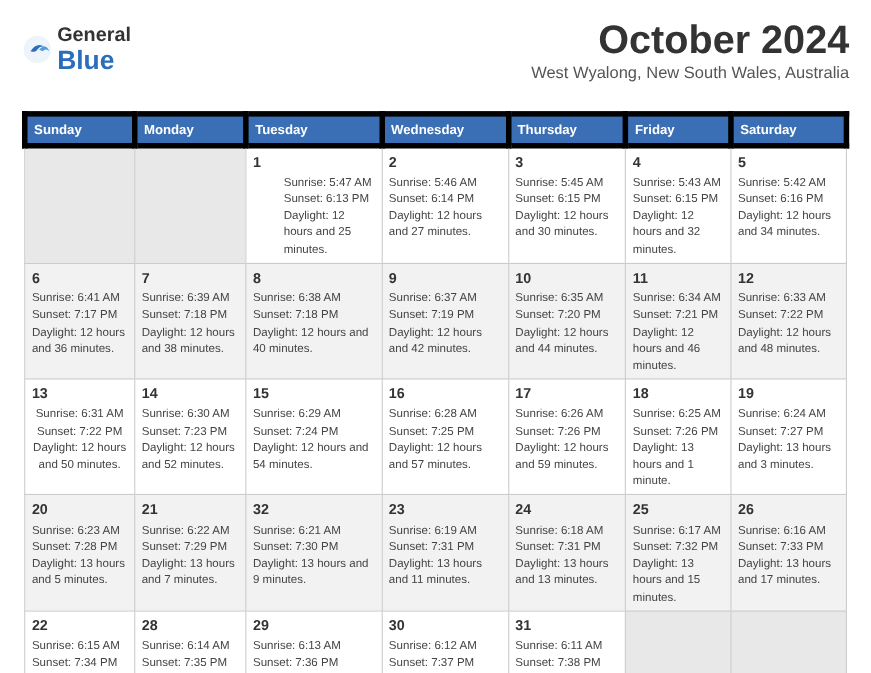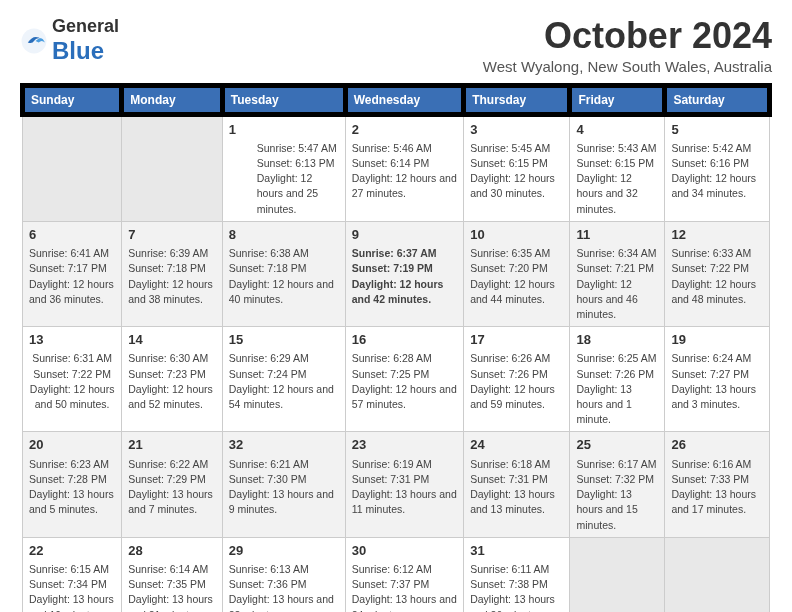--- a/index.html
+++ b/index.html
@@ -6,22 +6,22 @@
     body {
       font-family: Arial, sans-serif;
       background: #fff;
       width: 792px;
       min-height: 612px;
       padding: 16px 20px;
     }
     .header-area {
       display: flex;
       justify-content: space-between;
-      align-items: flex-start;
-      margin-bottom: 8px;
+      align-items: center;
+      margin-bottom: 26px;
     }
     .logo {
       display: flex;
       align-items: center;
       gap: 4px;
     }
     .logo-text-general {
       font-size: 18px;
       font-weight: bold;
       color: #333;
@@ -175,21 +175,21 @@
 Daylight: 12 hours and 38 minutes.</div>
         </td>
         <td>
           <span class="day-num">8</span>
           <div class="cell-info" style="white-space: pre-line;">Sunrise: 6:38 AM
 Sunset: 7:18 PM
 Daylight: 12 hours and 40 minutes.</div>
         </td>
         <td>
           <span class="day-num">9</span>
-          <div class="cell-info" style="white-space: pre-line; font-weight: bold;">Sunrise: 6:37 AM
+          <div class="cell-info" style="white-space: pre-line;">Sunrise: 6:37 AM
 Sunset: 7:19 PM
 Daylight: 12 hours and 42 minutes.</div>
         </td>
         <td>
           <span class="day-num">10</span>
           <div class="cell-info" style="white-space: pre-line;">Sunrise: 6:35 AM
 Sunset: 7:20 PM
 Daylight: 12 hours and 44 minutes.</div>
         </td>
         <td>

